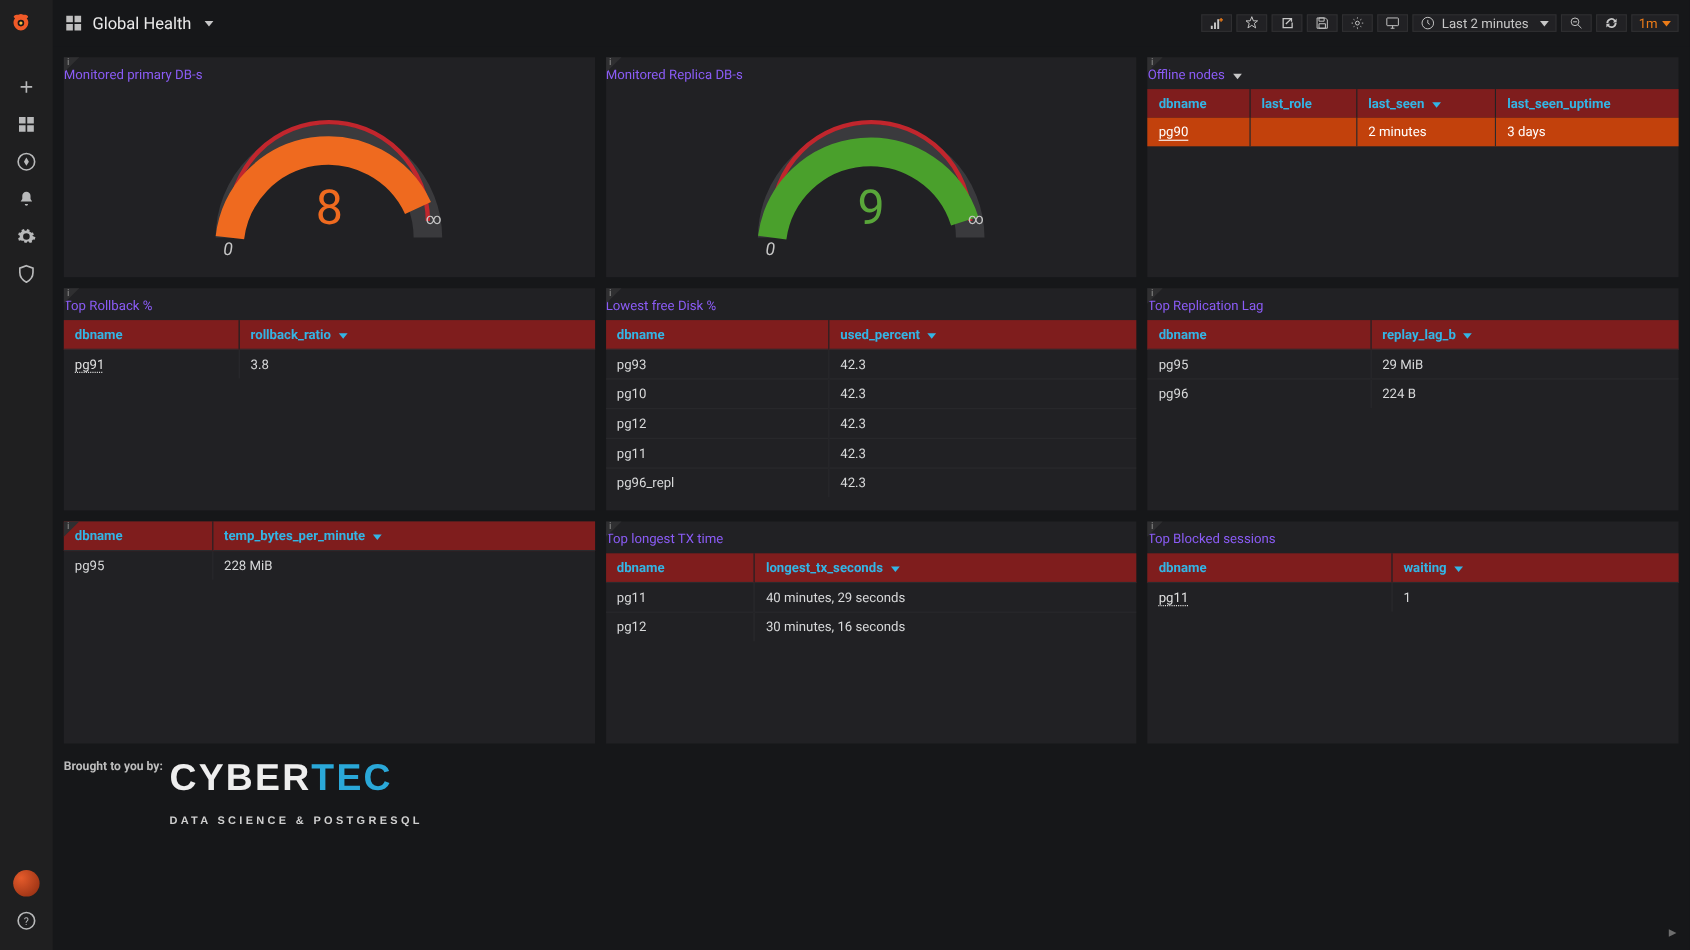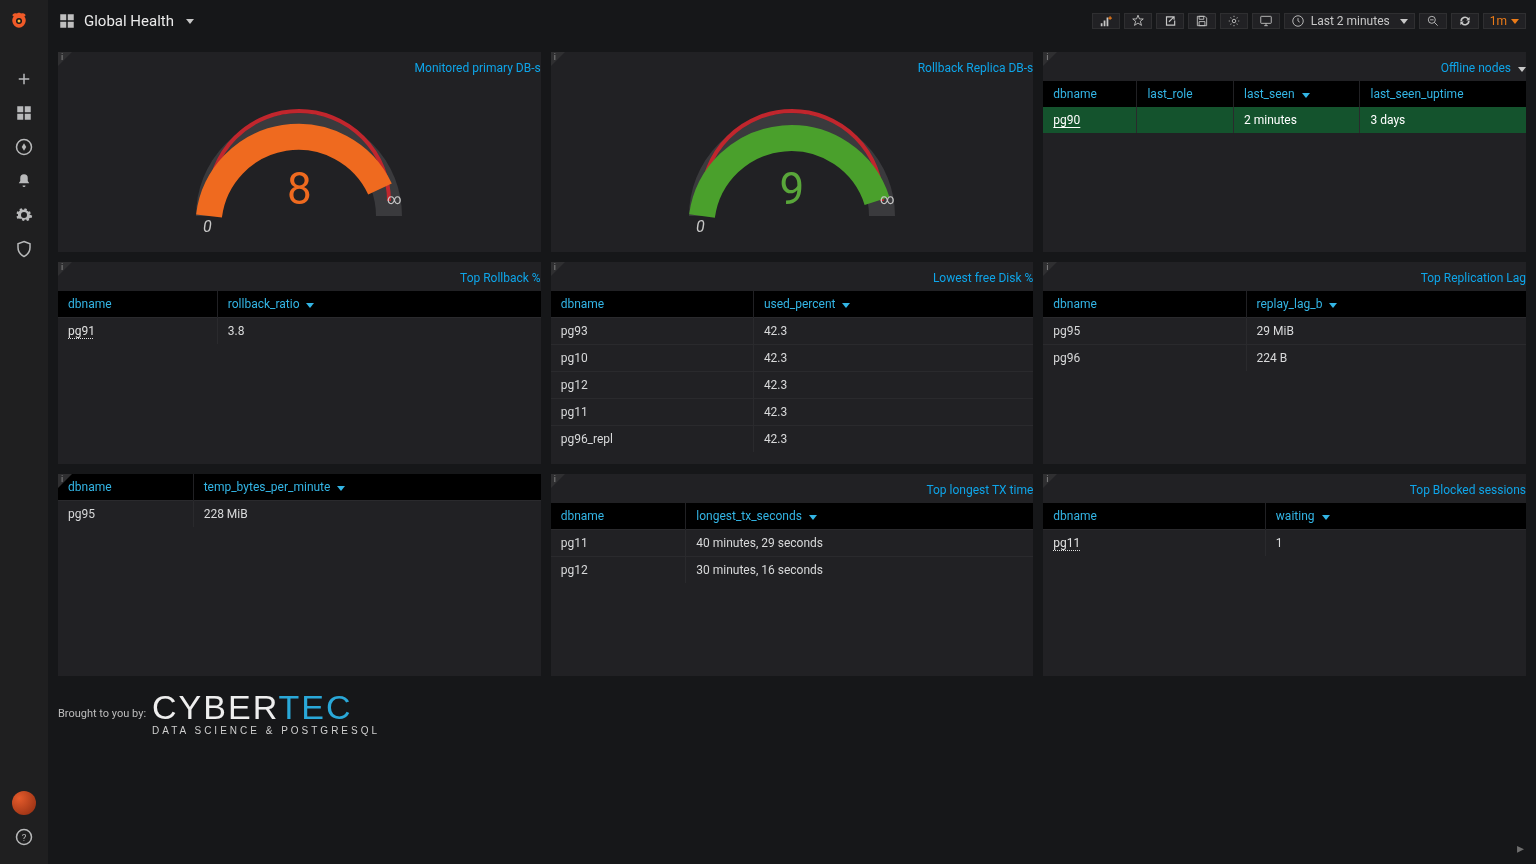--- a/index.html
+++ b/index.html
@@ -36,48 +36,48 @@
 .tbtn.orange-panel svg path:last-child { fill:#eb7b18; }
 .tbtn .orange { color:#eb7b18; }
 .tbtn svg { width:14px; height:14px; fill:#c7c7c7; }
 .tbtn.range { gap:6px; }
 
 .page { position:absolute; left:48px; right:0; top:42px; bottom:0; padding:10px 10px 10px 10px; overflow:auto; }
 .grid { display:grid; grid-template-columns:repeat(3,1fr); gap:10px; }
 .panel { background:#212124; position:relative; border:0; }
 .panel .corner { position:absolute; left:0; top:0; width:0; height:0; border-top:14px solid #2f2f31; border-right:14px solid transparent; }
 .panel .info-i { position:absolute; left:3px; top:0; font-size:9px; color:#8e8e8e; }
-.panel-title { text-align:right; color:#0ea5e9; font-size:12px; padding:9px 0 6px; }
+.panel-title { text-align:left; color:#8b5cf6; font-size:12px; padding:9px 0 6px; }
 .panel.row1 { height:200px; }
 .panel.row2 { height:202px; }
 .panel.row3 { height:202px; }
 
 .gauge-wrap { display:flex; justify-content:center; align-items:center; height:160px; position:relative; }
 .gauge-wrap svg { width:260px; height:170px; }
 .gauge-num { position:absolute; font-size:44px; font-weight:400; bottom:26px; }
 .gauge-num.orange { color:#ef6a1f; }
 .gauge-num.green { color:#59a63a; }
 
 .tbl { width:100%; border-collapse:collapse; }
 .tbl th, .tbl td { text-align:left; padding:6px 10px; font-size:12px; }
-.tbl th { background:#000000; color:#33b5e5; font-weight:normal; border-right:1px solid #212124; }
+.tbl th { background:#7f1d1d; color:#33b5e5; font-weight:bold; border-right:1px solid #212124; }
 .tbl th .caret-down { border-top-color:#33b5e5; }
 .tbl td { color:#d8d9da; border-top:1px solid #2a2a2d; border-right:1px solid #2a2a2d; }
 .tbl td:last-child, .tbl th:last-child { border-right:none; }
 .val-orange { color:#f0821e; }
 .val-red { color:#d9362f; }
 .val-green { color:#59a63a; }
 .linkish { color:#e0e0e0; text-decoration:underline dotted; text-underline-offset:3px; }
-.offline-row td { background:#14532d; color:#fff; border-top:none; }
+.offline-row td { background:#c2410c; color:#fff; border-top:none; }
 .offline-row td .linkish { color:#fff; text-decoration:underline; }
 
-.footer { margin-top:14px; display:flex; align-items:center; gap:6px; color:#bdbdbd; font-size:11px; }
+.footer { margin-top:14px; display:flex; gap:6px; color:#bdbdbd; font-size:11px;font-weight:bold; }
 .cyber { font-family:Arial,Helvetica,sans-serif; font-size:34px; letter-spacing:2px; color:#eeeeee; line-height:1; }
 .cyber .tec { color:#2aa8d8; }
-.cyber .strap { display:block; font-size:10px; letter-spacing:3px; color:#cfcfcf; margin-top:2px; }
+.cyber .strap { display:block; font-size:10px; letter-spacing:3px; color:#cfcfcf; margin-top:18px; }
 
 .add-row { position:absolute; right:12px; bottom:8px; color:#6e6e6e; font-size:14px; cursor:pointer; }
 </style>
 </head>
 <body>
 
 <div class="sidenav">
   <div class="logo">
     <svg viewBox="0 0 24 24">
         <path fill="#f05a28" d="M12 1c2 0 3 1 3 1s3-1 5 1-1 3-1 3 2 2 2 5c0 6-5 10-9 10S3 17 3 11c0-3 2-5 2-5s-3-1-1-3 5-1 5-1 1-1 3-1z"></path>
@@ -212,21 +212,21 @@
         <text x="34" y="146" fill="#c7c7c7" font-style="italic" font-size="16">0</text>
         <text x="218" y="118" fill="#c7c7c7" font-size="14">∞</text>
       </svg>
       <div class="gauge-num orange">8</div>
     </div>
   </div>
 
   <div class="panel row1">
     <div class="corner"></div>
         <span class="info-i">i</span>
-    <div class="panel-title">Rollback Replica DB-s</div>
+    <div class="panel-title">Monitored Replica DB-s</div>
     <div class="gauge-wrap">
       <svg viewBox="0 0 260 150">
         <path d="M40 130 A90 90 0 0 1 220 130" fill="none" stroke="#3a3a3d" stroke-width="26"></path>
         <path d="M40 130 A90 90 0 0 1 220 130" fill="none" stroke="#c1262d" stroke-width="4" transform="translate(0,-15)"></path>
         <path d="M40 130 A90 90 0 0 1 215 115" fill="none" stroke="#4aa02c" stroke-width="26"></path>
         <text x="34" y="146" fill="#c7c7c7" font-style="italic" font-size="16">0</text>
         <text x="218" y="118" fill="#c7c7c7" font-size="14">∞</text>
       </svg>
       <div class="gauge-num green">9</div>
     </div>

